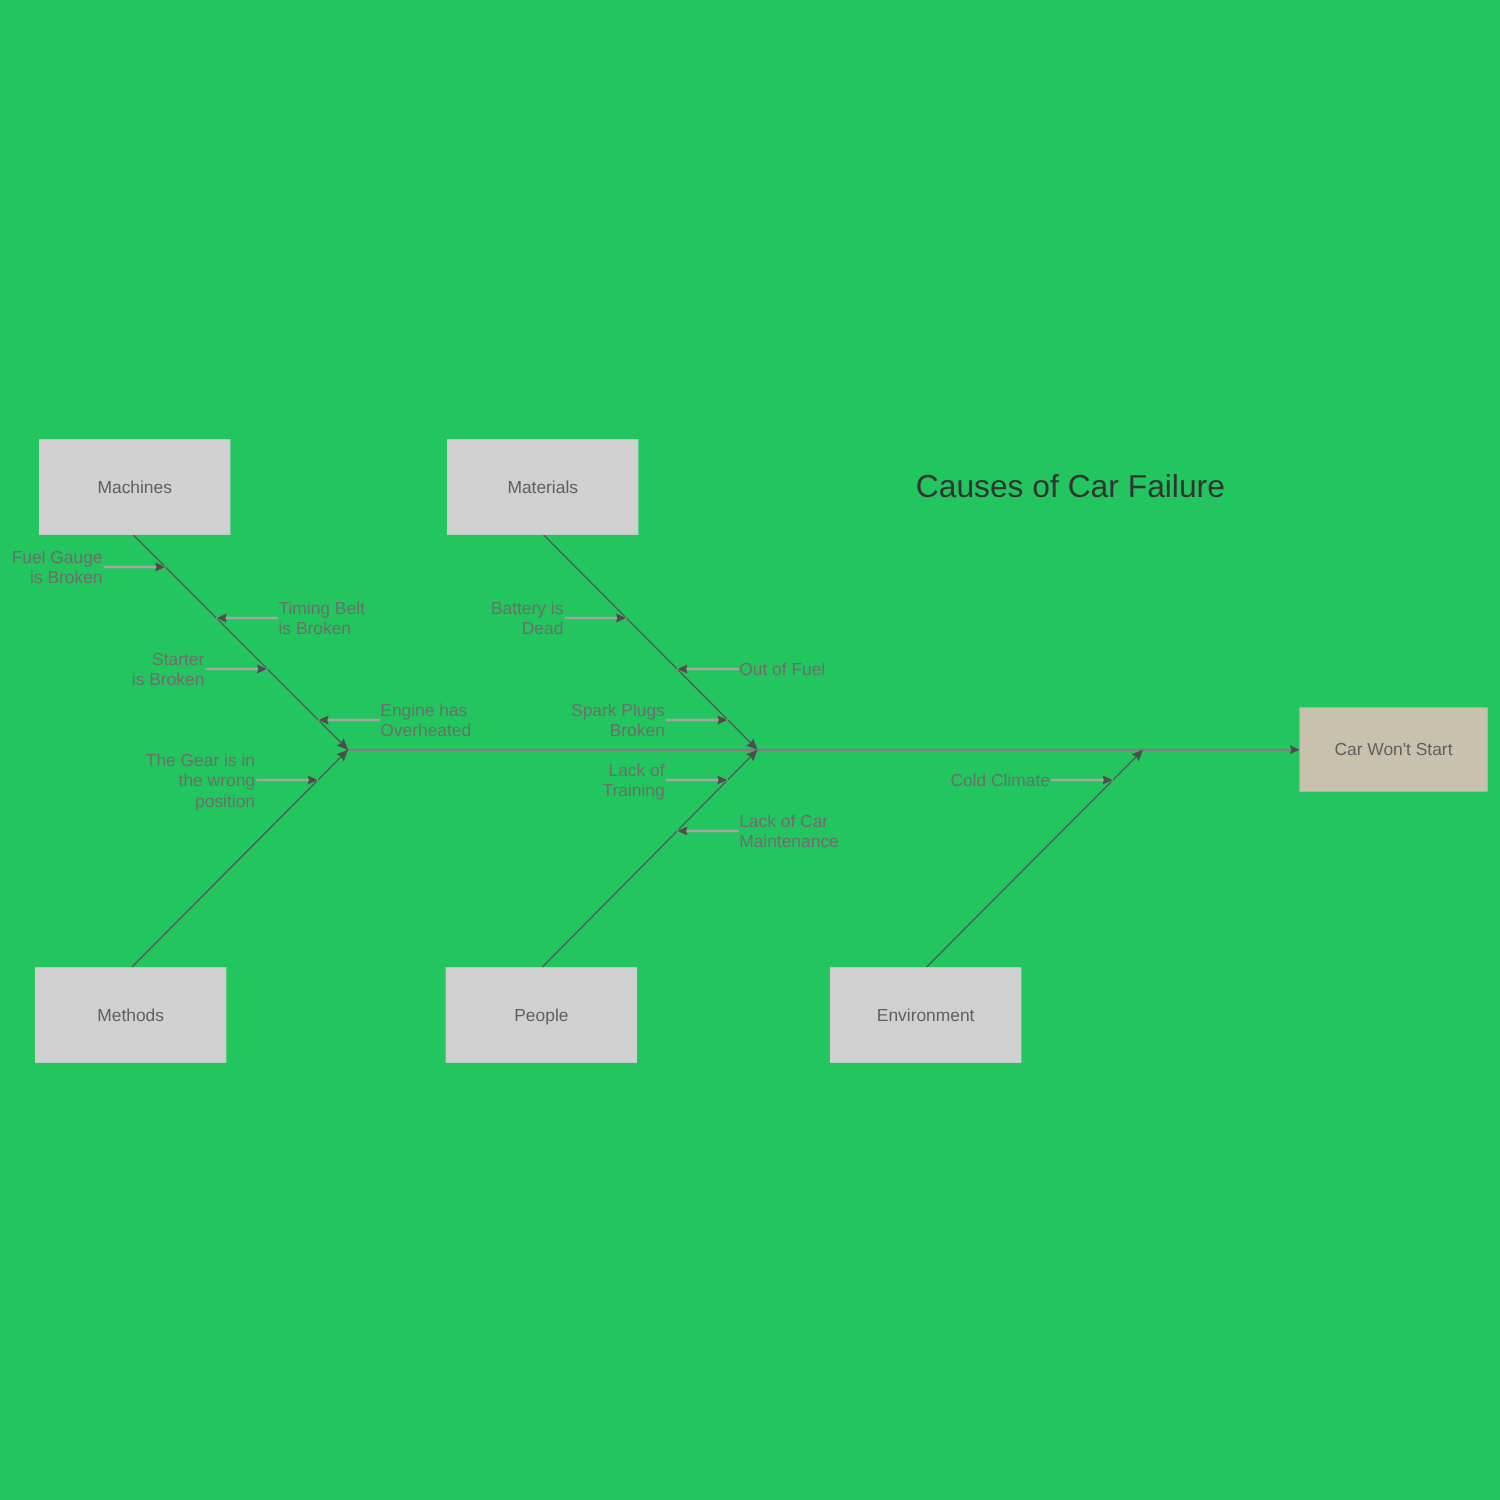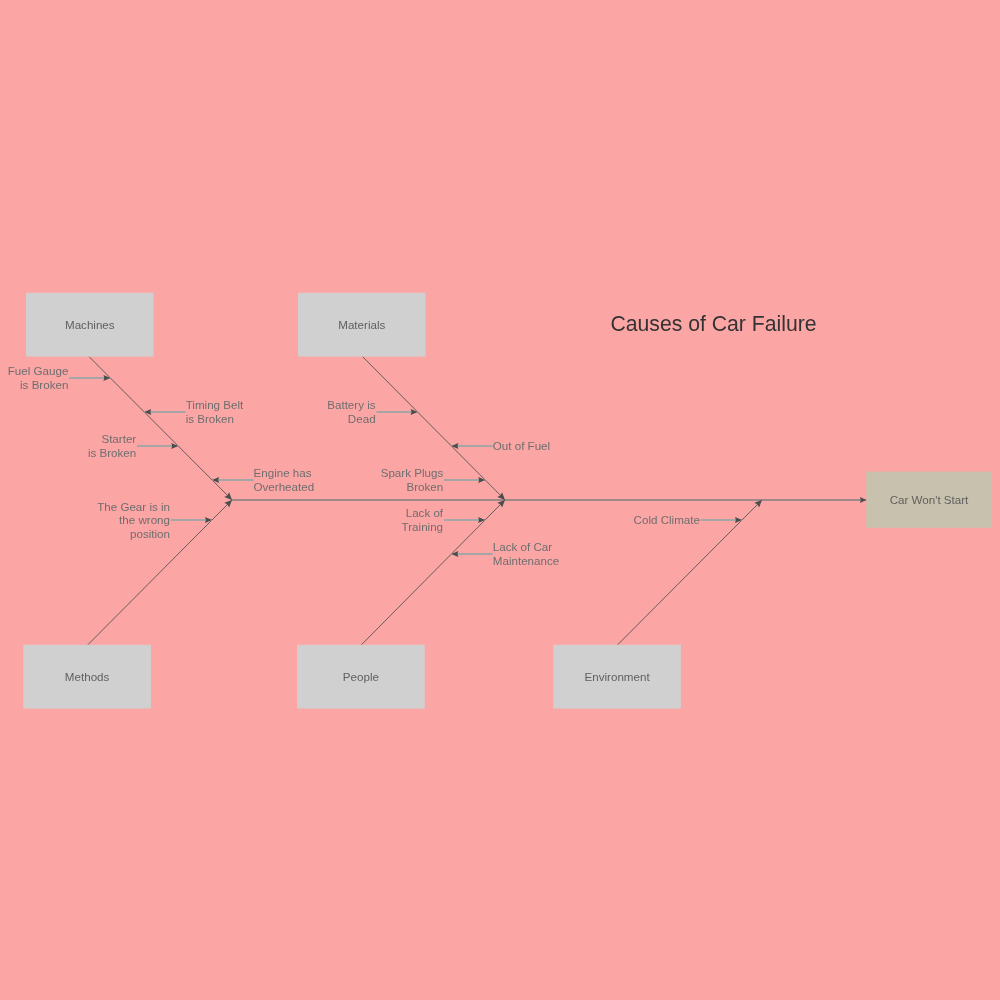--- a/index.html
+++ b/index.html
@@ -1,19 +1,19 @@
 <!DOCTYPE html>
 <html><head>
 <meta charset="utf-8">
 <title>Causes of Car Failure</title>
 <style>
   html, body { margin:0; padding:0; background:#ffffff; }
   body { width:1000px; height:1000px; overflow:hidden;
          font-family:"Liberation Sans", sans-serif; }
-  #canvas { position:relative; width:1000px; height:1000px; background:#fca5a5; }
+  #canvas { position:relative; width:1000px; height:1000px; background:#22c55e; }
   svg#fishbone { position:absolute; left:0; top:0; display:block;
                  font-family:"Liberation Sans", sans-serif;
                  
                  transform:translateZ(0); }
   
   .catbox    { fill:#d0d0d0; }
   .effectbox { fill:#c8c1ad; }
   
   .boxlabel  { fill:#5f5f5f; font-size:11.6px; text-anchor:middle;
                font-family:"Liberation Sans", sans-serif; }

